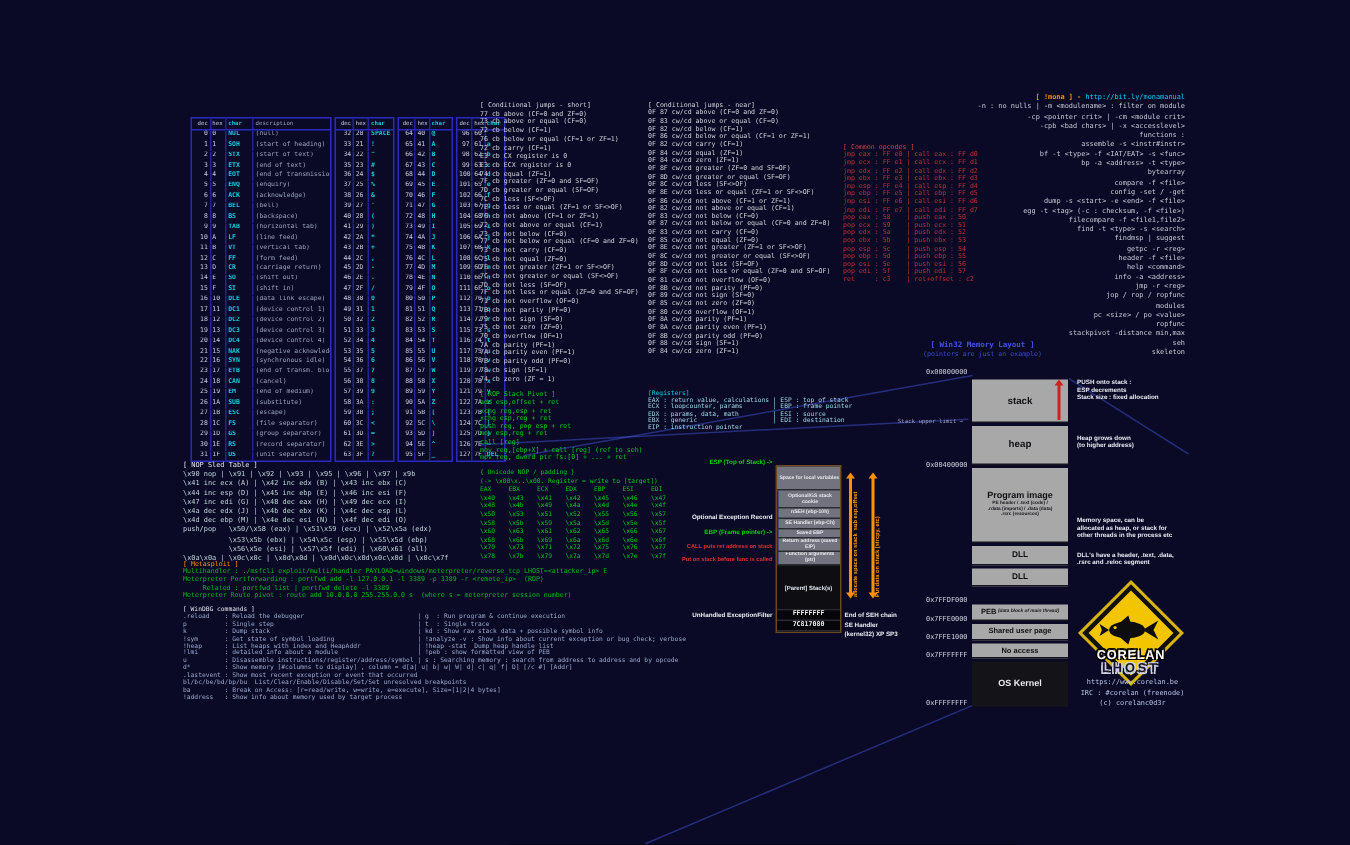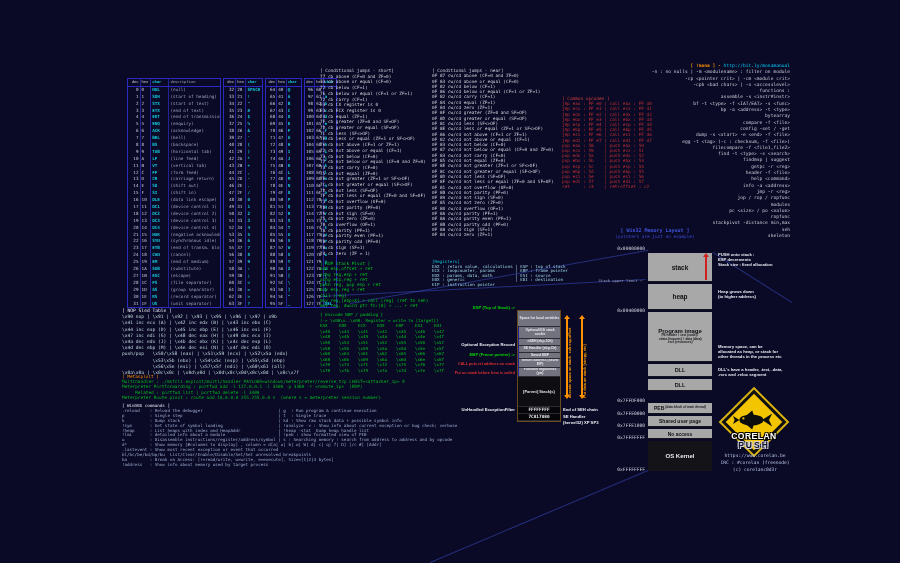--- a/index.html
+++ b/index.html
@@ -1185,18 +1185,18 @@
   <div id="diamond" class="abs z"></div>
   <svg id="fish" class="abs z" viewBox="0 0 60 30">
     <ellipse cx="28" cy="15" rx="15" ry="7" fill="#0d0d0d"></ellipse>
     <polygon points="41,15 54,7 50,15 54,23" fill="#0d0d0d"></polygon>
     <polygon points="22,9 29,3 31,9" fill="#0d0d0d"></polygon>
     <polygon points="22,21 29,27 31,21" fill="#0d0d0d"></polygon>
     <polygon points="13,15 5,10 7,15 5,20" fill="#0d0d0d"></polygon>
     <circle cx="18" cy="13" r="1.4" fill="#f2c500"></circle>
   </svg>
   <div id="corelan-name" class="abs z">CORELAN</div>
-  <div id="corelan-team" class="abs z">PUSH</div>
+  <div id="corelan-team" class="abs z">LHOST</div>
   <div class="corelan-line z" style="top:453px;">https://www.corelan.be</div>
   <div class="corelan-line z" style="top:460px;">IRC : #corelan (freenode)</div>
   <div class="corelan-line z" style="top:467px;">(c) corelanc0d3r</div>
 
 </div>
 
 </body></html>

